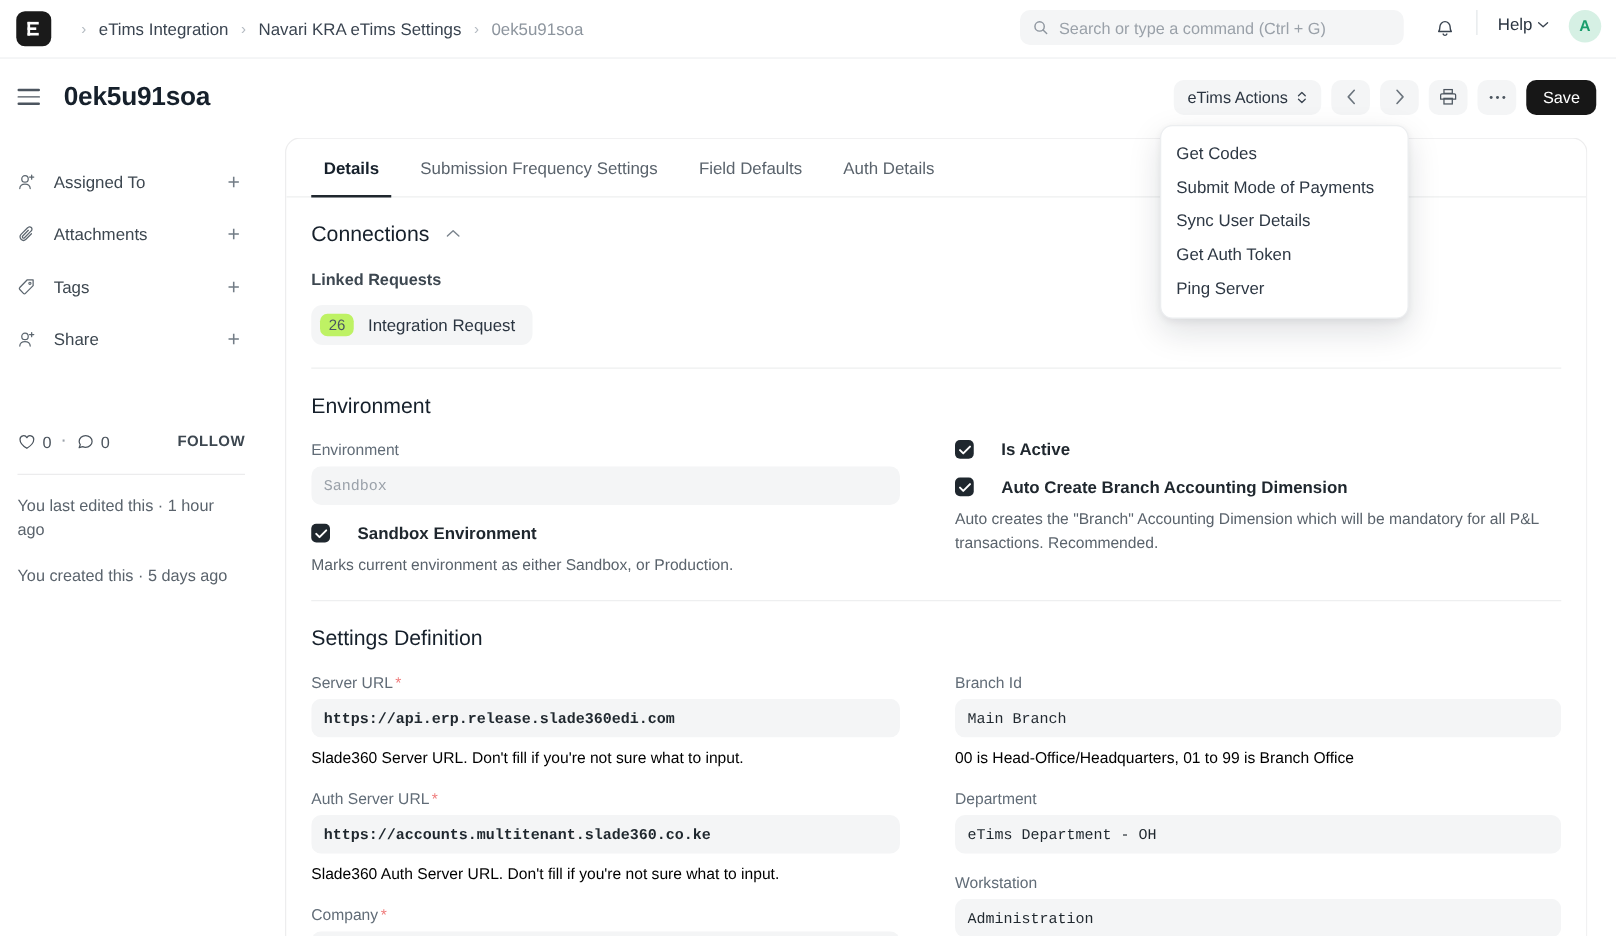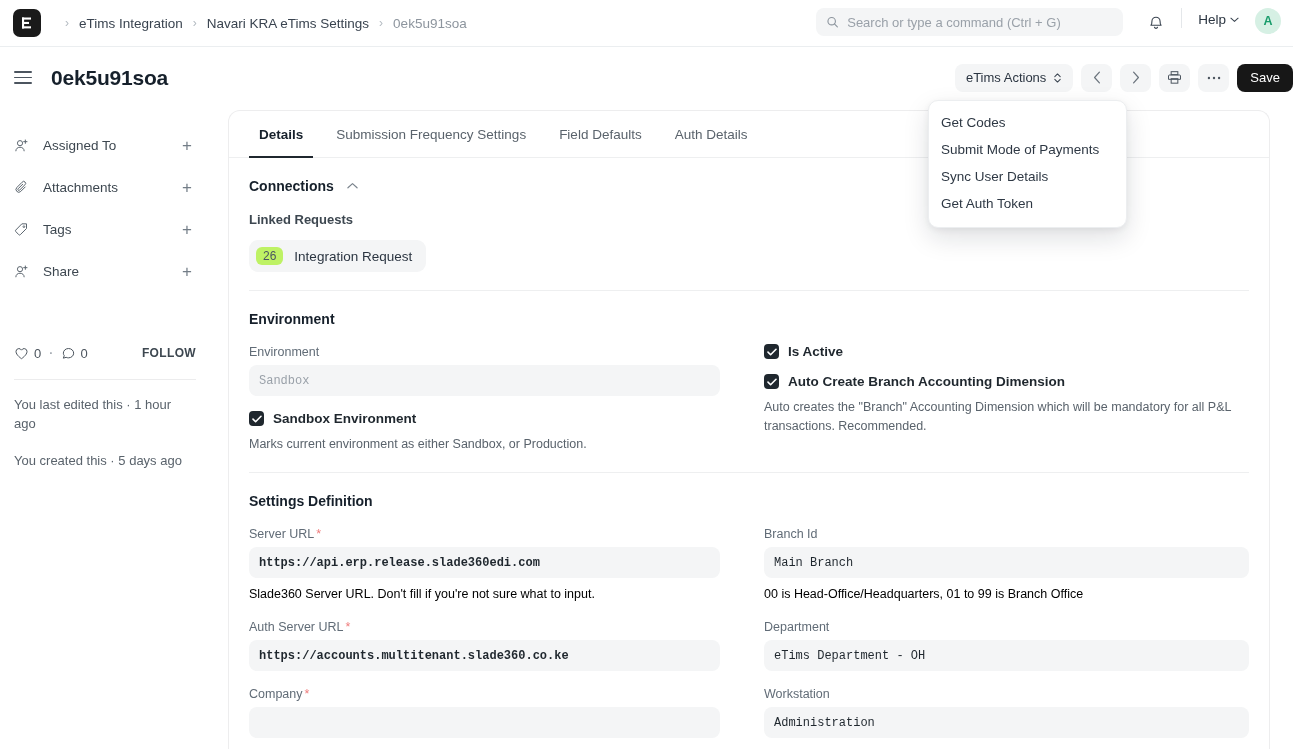--- a/index.html
+++ b/index.html
@@ -111,21 +111,21 @@
   .ham span:nth-child(3) { width: 18px; }
 
   .doc-title {
     margin-left: 17px;
     font-size: 21px; font-weight: 700; letter-spacing: -0.2px;
     color: #16202b;
   }
 
   .head-actions {
     margin-left: auto; display: flex; align-items: flex-start;
-    gap: 8px; 
+    gap: 8px; padding-right: 16px;
     position: relative;
   }
   .btn-soft {
     height: 28px; background: #f4f5f6; border: none;
     border-radius: 8px; font-family: inherit; font-size: 13px;
     color: #2b3541; display: flex; align-items: center; justify-content: center;
     cursor: pointer; padding: 0 11px; gap: 7px;
   }
   .btn-icon { width: 31px; height: 28px; padding: 0; }
   .btn-dark {
@@ -221,21 +221,21 @@
   }
 
   .card-body { padding: 0 20px; }
 
   .section {
     padding: 20px 0 18px 0;
     border-bottom: 1px solid #eeeff0;
   }
   .section.last { border-bottom: none; }
   .sec-title {
-    font-size: 14px; font-weight: 700; color: #16202b;
+    font-size: 17px; font-weight: 400; color: #16202b;
     display: flex; align-items: center; gap: 13px;
   }
   .chev { color: #7c858e; font-size: 10px; line-height: 1; cursor: pointer; }
 
   .sub-label {
     font-size: 13px; color: #3d4750; font-weight: 600;
     margin-top: 18px;
   }
   .pill {
     display: inline-flex; align-items: center; gap: 11px;
@@ -269,21 +269,21 @@
     font-family: Liberation Mono, monospace; font-size: 12px; color: #1f272e;
     padding: 0 9px; outline: none;
   }
   .f-input.bold { font-weight: 600; }
   .f-input::placeholder { color: #9aa1a9; font-weight: 400; }
   .f-help {
     font-size: 12.5px; color: #000000; margin-top: 7px; line-height: 1.5;
   }
 
   .check-row {
-    display: flex; align-items: center; gap: 9px; margin-top: 15px;
+    display: flex; align-items: center; gap: 22px; margin-top: 15px;
   }
   .cbox {
     width: 15px; height: 15px; border-radius: 4px;
     background: #1f272e; flex: 0 0 auto;
     display: flex; align-items: center; justify-content: center;
     cursor: pointer;
   }
   .cbox svg { display: block; }
   .c-label { font-size: 13.5px; font-weight: 600; color: #1f272e; }
   .c-help {
@@ -392,20 +392,21 @@
       </svg>
     </button>
 
     <button class="btn-dark">Save</button>
 
     <div class="dropdown">
       <div class="dd-item">Get Codes</div>
       <div class="dd-item">Submit Mode of Payments</div>
       <div class="dd-item">Sync User Details</div>
       <div class="dd-item">Get Auth Token</div>
+      <div class="dd-item">Ping Server</div>
     </div>
   </div>
 </div>
 
 <div class="sidebar">
 
   <div class="side-row">
     <span class="side-ico">
       <svg width="15" height="15" viewBox="0 0 18 18" fill="none">
         <circle cx="7.2" cy="6.2" r="3.1" stroke="#5c666f" stroke-width="1.2"></circle>
@@ -557,20 +558,21 @@
             </div>
             <input class="f-input bold" type="text" value="https://api.erp.release.slade360edi.com" style="">
             <div class="f-help">Slade360 Server URL. Don't fill if you're not sure what to input.</div>
           </div>
 
           <div class="field">
             <div class="f-label">
               <span>Auth Server URL</span><span class="req">*</span>
             </div>
             <input class="f-input bold" type="text" value="https://accounts.multitenant.slade360.co.ke" style="">
+            <div class="f-help">Slade360 Auth Server URL. Don't fill if you're not sure what to input.</div>
           </div>
 
           <div class="field">
             <div class="f-label">
               <span>Company</span><span class="req">*</span>
             </div>
             <input class="f-input bold" type="text" value="" style="">
           </div>
         </div>
 

